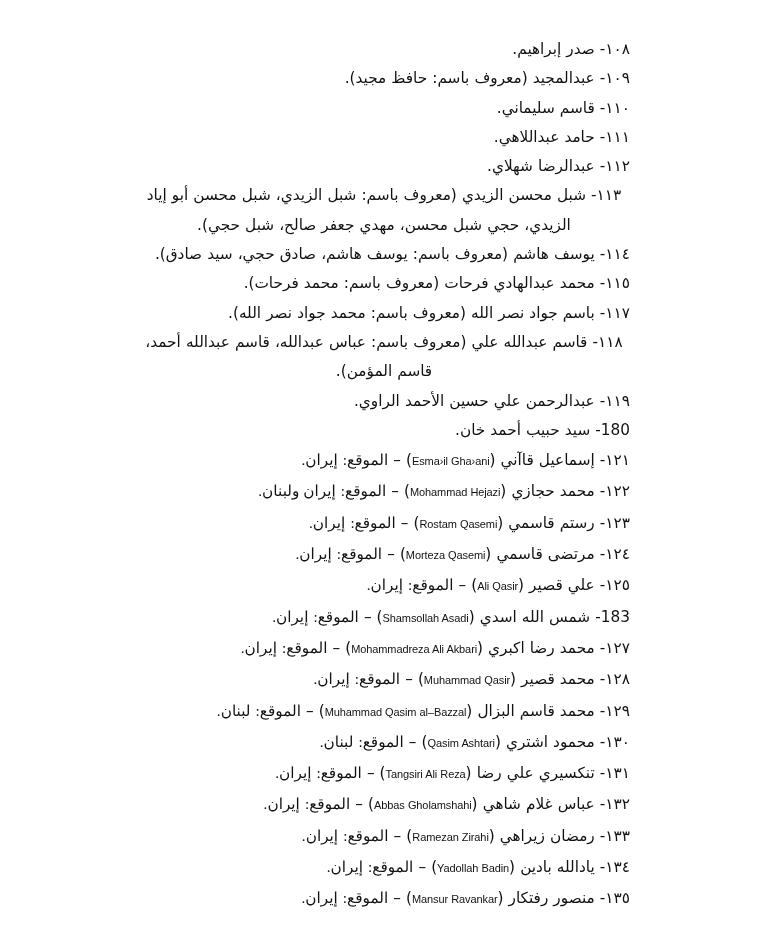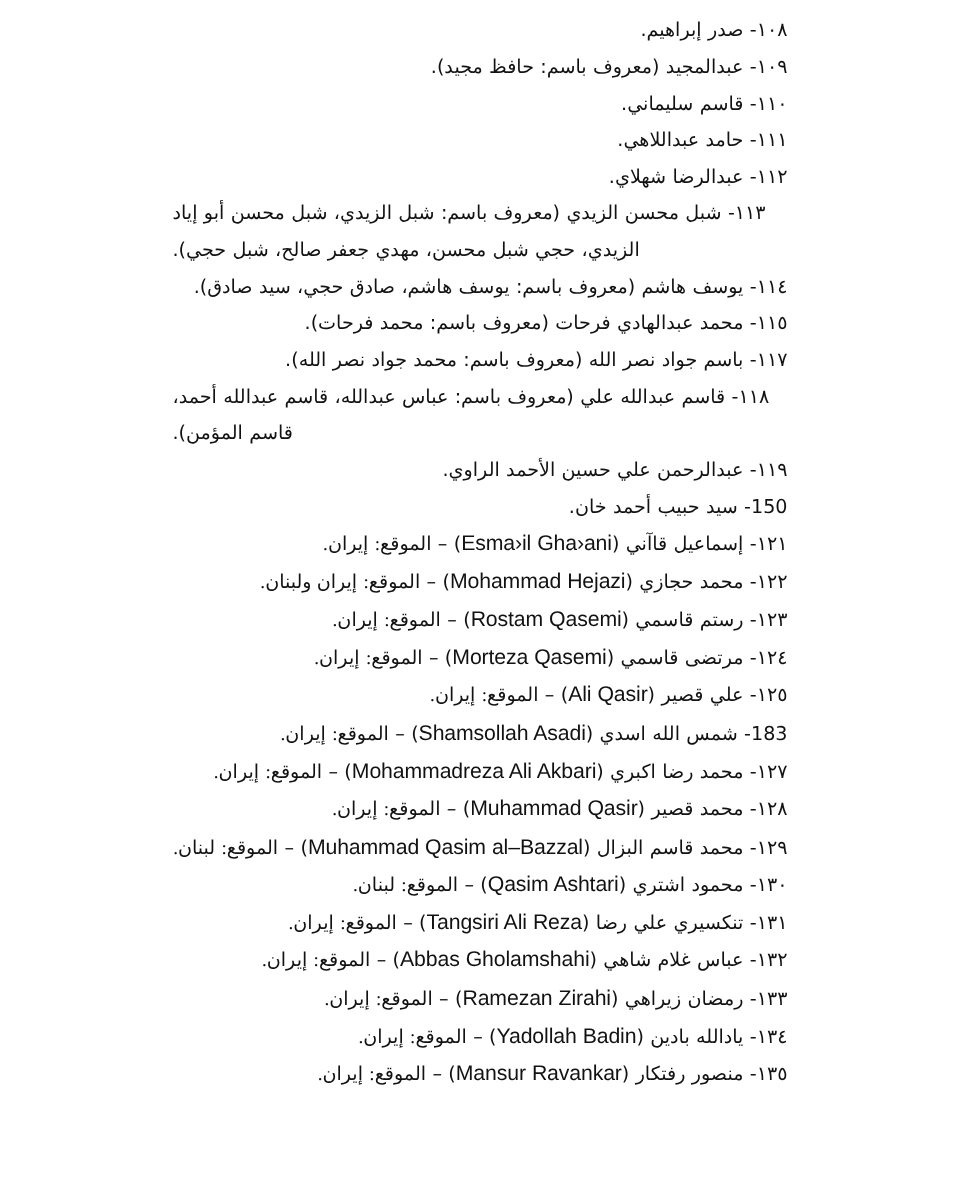--- a/index.html
+++ b/index.html
@@ -15,21 +15,21 @@
     font-family: "DejaVu Sans", "Liberation Sans", sans-serif;
     color: #111111;
     overflow: hidden;
   }
 
   .page {
     width: 768px;
     height: 770px;
     background: #ffffff;
     box-sizing: border-box;
-    padding: 10px 138px 0 138px;
+    padding: 35px 138px 0 138px;
     position: relative;
   }
 
   .doc-body {
     direction: rtl;
     text-align: right;
     unicode-bidi: isolate;
   }
 
   .entry {
@@ -42,32 +42,32 @@
     margin: 0 0 0 0;
     padding: 0;
     white-space: normal;
     word-spacing: 0.2px;
     letter-spacing: 0px;
     text-rendering: optimizeLegibility;
   }
 
   
   .entry.wrap-2 {
-    text-align: left;
+    text-align: center;
   }
 
   .num {
     font-family: "DejaVu Sans", "Liberation Sans", sans-serif;
     font-size: 15.3px;
     unicode-bidi: isolate;
   }
 
   .latin {
     font-family: "Liberation Sans", "DejaVu Sans", sans-serif;
-    font-size: 17px;
+    font-size: 11px;
     direction: ltr;
     unicode-bidi: embed;
     letter-spacing: -0.1px;
   }
 
   .dash {
     font-family: "DejaVu Sans", sans-serif;
   }
 
   .loc {
@@ -84,21 +84,21 @@
       <p class="entry"><span class="num">١٠٩</span>- <span>عبدالمجيد (معروف باسم: حافظ مجيد).</span></p>
       <p class="entry"><span class="num">١١٠</span>- <span>قاسم سليماني.</span></p>
       <p class="entry"><span class="num">١١١</span>- <span>حامد عبداللاهي.</span></p>
       <p class="entry"><span class="num">١١٢</span>- <span>عبدالرضا شهلاي.</span></p>
       <p class="entry wrap-2"><span class="num">١١٣</span>- <span>شبل محسن الزيدي (معروف باسم: شبل الزيدي، شبل محسن أبو إياد الزيدي، حجي شبل محسن، مهدي جعفر صالح، شبل حجي).</span></p>
       <p class="entry"><span class="num">١١٤</span>- <span>يوسف هاشم (معروف باسم: يوسف هاشم، صادق حجي، سيد صادق).</span></p>
       <p class="entry"><span class="num">١١٥</span>- <span>محمد عبدالهادي فرحات (معروف باسم: محمد فرحات).</span></p>
       <p class="entry"><span class="num">١١٧</span>- <span>باسم جواد نصر الله (معروف باسم: محمد جواد نصر الله).</span></p>
       <p class="entry wrap-2"><span class="num">١١٨</span>- <span>قاسم عبدالله علي (معروف باسم: عباس عبدالله، قاسم عبدالله أحمد، قاسم المؤمن).</span></p>
       <p class="entry"><span class="num">١١٩</span>- <span>عبدالرحمن علي حسين الأحمد الراوي.</span></p>
-      <p class="entry"><span class="num">150</span>- <span>سيد حبيب أحمد خان.</span></p>
+      <p class="entry"><span class="num">180</span>- <span>سيد حبيب أحمد خان.</span></p>
       <p class="entry"><span class="num">١٢١</span>- <span>إسماعيل قاآني</span> (<span class="latin">Esma›il Gha›ani</span>) <span class="dash">–</span> <span class="loc">الموقع:</span> <span class="loc">إيران.</span></p>
       <p class="entry"><span class="num">١٢٢</span>- <span>محمد حجازي</span> (<span class="latin">Mohammad Hejazi</span>) <span class="dash">–</span> <span class="loc">الموقع:</span> <span class="loc">إيران ولبنان.</span></p>
       <p class="entry"><span class="num">١٢٣</span>- <span>رستم قاسمي</span> (<span class="latin">Rostam Qasemi</span>) <span class="dash">–</span> <span class="loc">الموقع:</span> <span class="loc">إيران.</span></p>
       <p class="entry"><span class="num">١٢٤</span>- <span>مرتضى قاسمي</span> (<span class="latin">Morteza Qasemi</span>) <span class="dash">–</span> <span class="loc">الموقع:</span> <span class="loc">إيران.</span></p>
       <p class="entry"><span class="num">١٢٥</span>- <span>علي قصير</span> (<span class="latin">Ali Qasir</span>) <span class="dash">–</span> <span class="loc">الموقع:</span> <span class="loc">إيران.</span></p>
       <p class="entry"><span class="num">183</span>- <span>شمس الله اسدي</span> (<span class="latin">Shamsollah Asadi</span>) <span class="dash">–</span> <span class="loc">الموقع:</span> <span class="loc">إيران.</span></p>
       <p class="entry"><span class="num">١٢٧</span>- <span>محمد رضا اكبري</span> (<span class="latin">Mohammadreza Ali Akbari</span>) <span class="dash">–</span> <span class="loc">الموقع:</span> <span class="loc">إيران.</span></p>
       <p class="entry"><span class="num">١٢٨</span>- <span>محمد قصير</span> (<span class="latin">Muhammad Qasir</span>) <span class="dash">–</span> <span class="loc">الموقع:</span> <span class="loc">إيران.</span></p>
       <p class="entry"><span class="num">١٢٩</span>- <span>محمد قاسم البزال</span> (<span class="latin">Muhammad Qasim al–Bazzal</span>) <span class="dash">–</span> <span class="loc">الموقع:</span> <span class="loc">لبنان.</span></p>
       <p class="entry"><span class="num">١٣٠</span>- <span>محمود اشتري</span> (<span class="latin">Qasim Ashtari</span>) <span class="dash">–</span> <span class="loc">الموقع:</span> <span class="loc">لبنان.</span></p>

